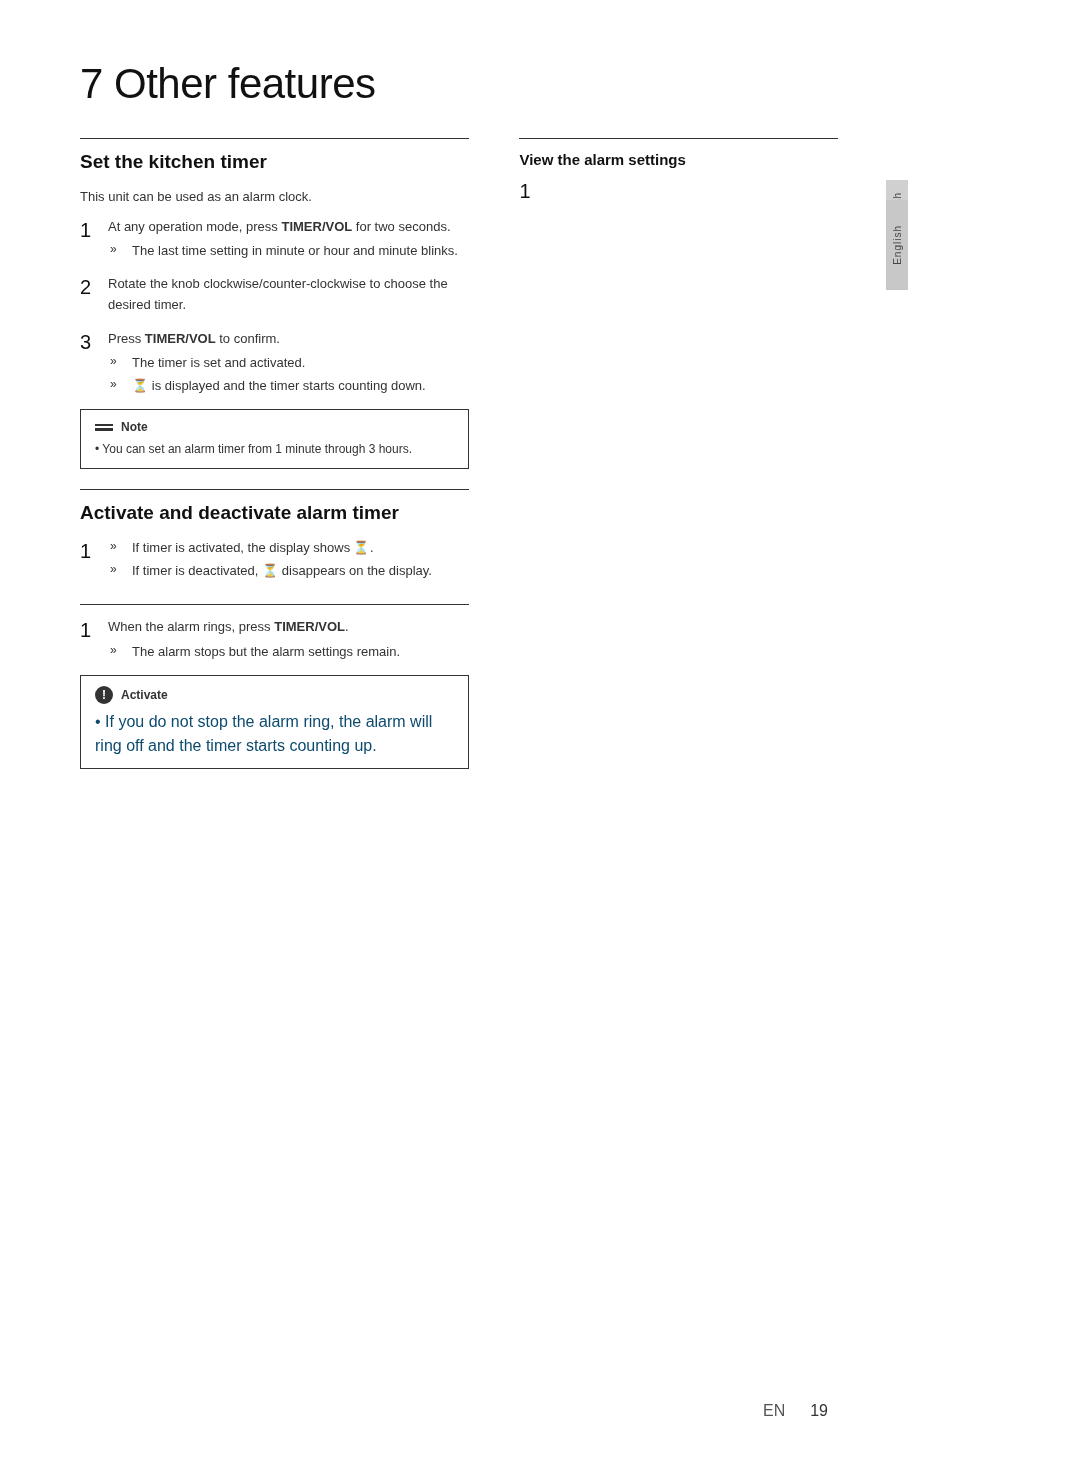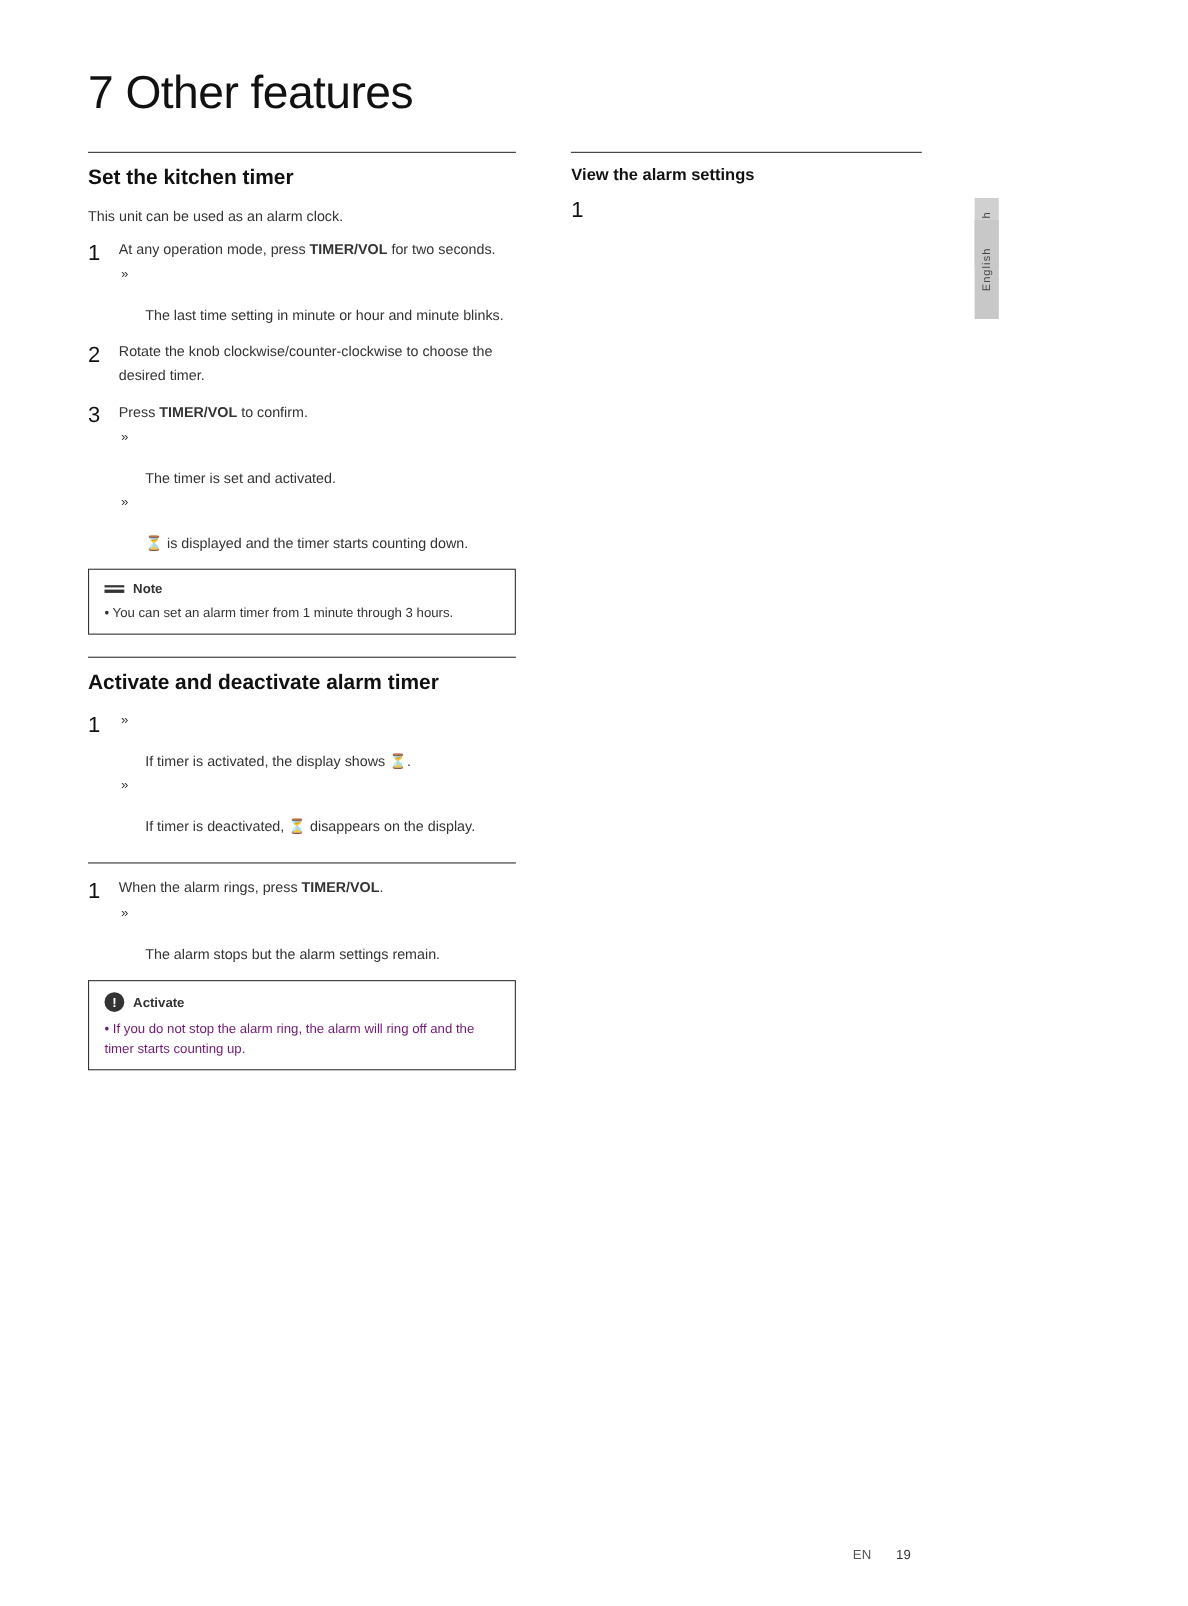--- a/index.html
+++ b/index.html
@@ -145,21 +145,20 @@
       font-size: 12px;
       color: #333;
       min-width: 14px;
       margin-top: 1px;
     }
 
     .sub-bullet-text {
       font-size: 13px;
       line-height: 1.55;
       color: #333;
-      margin-top: 36px;
     }
 
     .note-box {
       border: 1.5px solid #333;
       padding: 10px 14px;
       margin-top: 10px;
       margin-bottom: 18px;
     }
 
     .note-header {
@@ -228,34 +227,34 @@
       font-size: 12px;
     }
 
     .caution-label {
       font-size: 12px;
       font-weight: 700;
       color: #333;
     }
 
     .caution-body {
-      font-size: 12px;
+      font-size: 16px;
       line-height: 1.5;
-      color: #701a75;
+      color: #0c4a6e;
     }
 
     .section-block {
       margin-bottom: 20px;
     }
 
     .page-footer {
       position: absolute;
       bottom: 40px;
       right: 80px;
-      font-size: 12px;
+      font-size: 16px;
       color: #333;
     }
 
     .footer-content {
       display: flex;
       gap: 8px;
       align-items: center;
     }
 
     .footer-lang {

